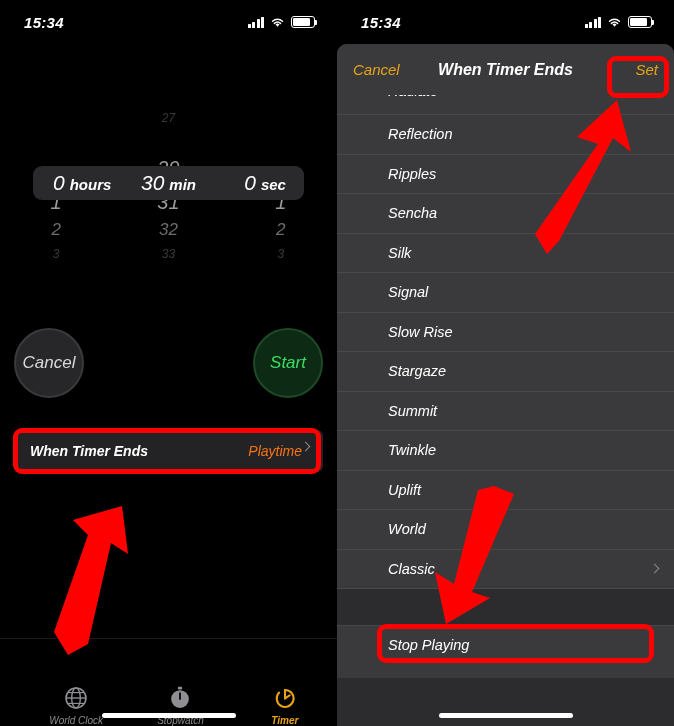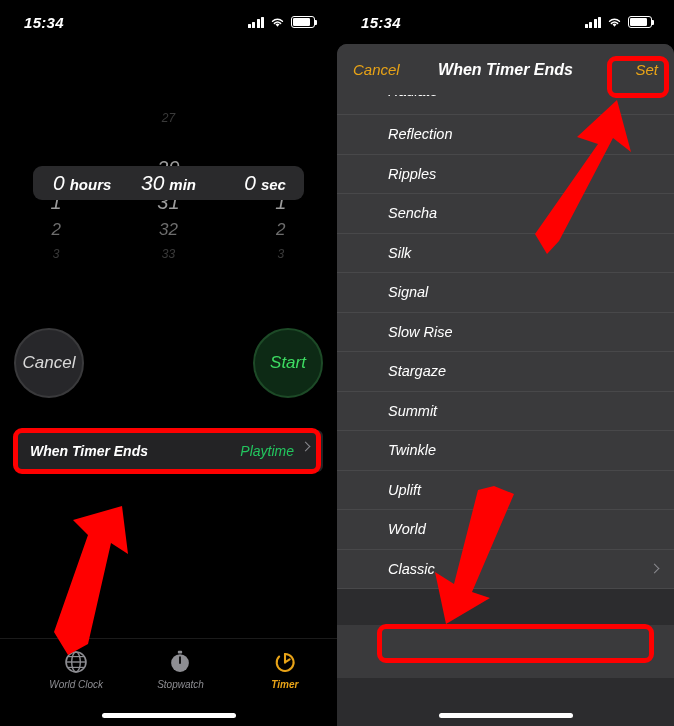--- a/index.html
+++ b/index.html
@@ -61,28 +61,28 @@
   .rbtn.start  { right:14px; background:#0d2a15; border:2px solid #1d4a27; color:#3ddc62; }
 
   
   .wte-wrap { position:absolute; top:430px; left:14px; right:14px; height:42px; }
   .wte {
     width:100%; height:100%; background:#232325; border-radius:6px;
     display:flex; align-items:center; justify-content:space-between;
     padding:0 14px 0 16px;
   }
   .wte-label { color:#fff; font-size:14px; font-weight:700; }
-  .wte-right { display:flex; align-items:flex-start; gap:8px; color:#22c55e; font-size:14px; }
+  .wte-right { display:flex; align-items:flex-start; color:#f97316; font-size:14px; }
   .chev { width:7px; height:7px; border-right:1.8px solid #8a8a8f; border-top:1.8px solid #8a8a8f; transform:rotate(45deg); }
 
   
   .tabbar {
     position:absolute; bottom:0; left:0; right:0; height:88px;
     border-top:1px solid #1b1b1b;
-    display:flex; align-items:flex-start; padding-top:10px;padding-left:24px;
+    display:flex; align-items:flex-end; padding-top:10px;padding-left:24px;
   }
   .tab { flex:1; display:flex; flex-direction:column; align-items:center; gap:4px; }
   .tab svg { display:block; }
   .tab-label { font-size:10px; color:#8e8e93; }
   .tab.active .tab-label { color:#e8a317; font-weight:700; }
   .home-ind { position:absolute; bottom:8px; left:50%; transform:translateX(-50%);
               width:134px; height:5px; background:#fff; border-radius:3px; }
 
   
   .sheet { position:absolute; top:44px; left:0; right:0; bottom:0; background:#3a3a3c; border-radius:10px 10px 0 0; overflow:hidden; }
@@ -287,20 +287,23 @@
           <span>Uplift</span>
         </div>
         <div class="row">
           <span>World</span>
         </div>
         <div class="row">
           <span>Classic</span>
           <span class="rchev"></span>
         </div>
         <div class="gap"></div>
+        <div class="row stop">
+          <span>Stop Playing</span>
+        </div>
       </div>
       <div class="sheet-bottom"></div>
     </div>
 
     <div class="home-ind"></div>
 
     <div class="redbox" style="left:270px; top:56px; width:62px; height:42px;"></div>
     <svg class="arrow" style="left:196px; top:96px; width:130px; height:165px;" viewBox="0 0 130 165">
       <path d="M14 158 L2 138 L65 48 L44 41 L84 4 L98 56 L80 42 L26 145 Z" fill="#ff0000"></path>
     </svg>

